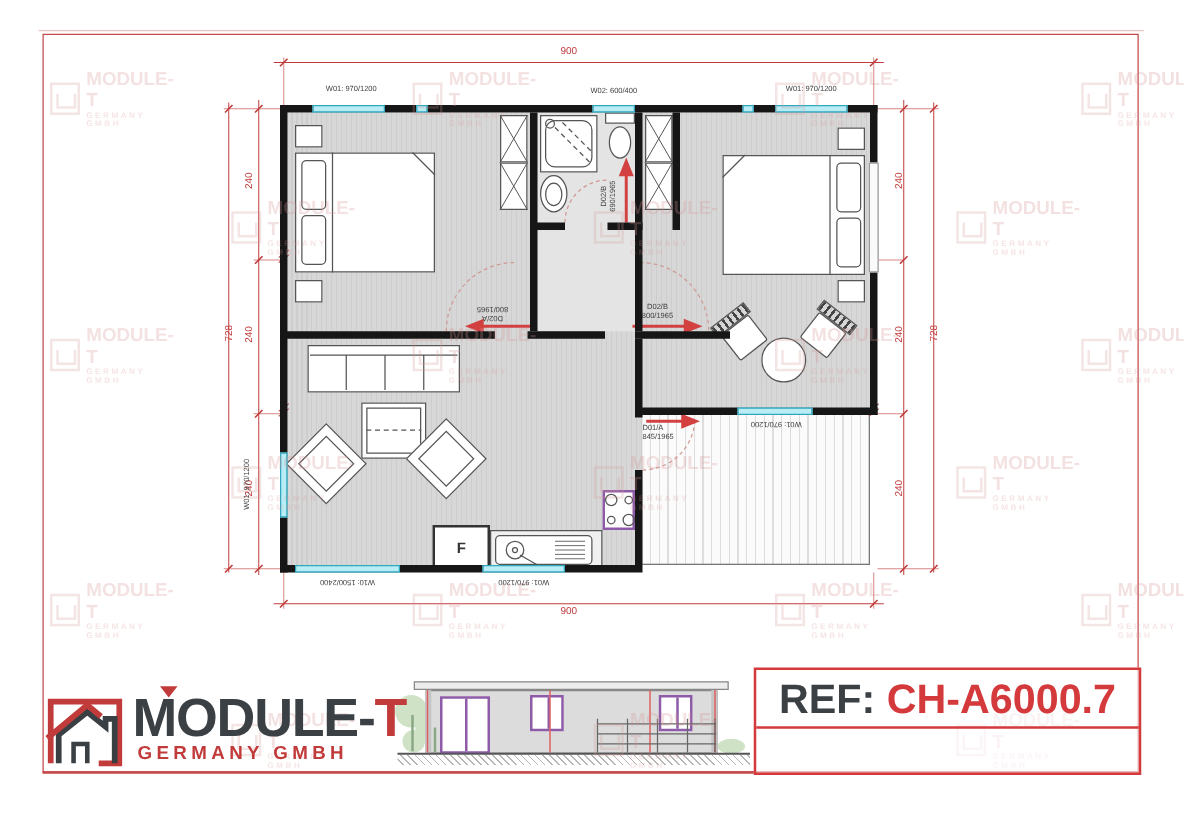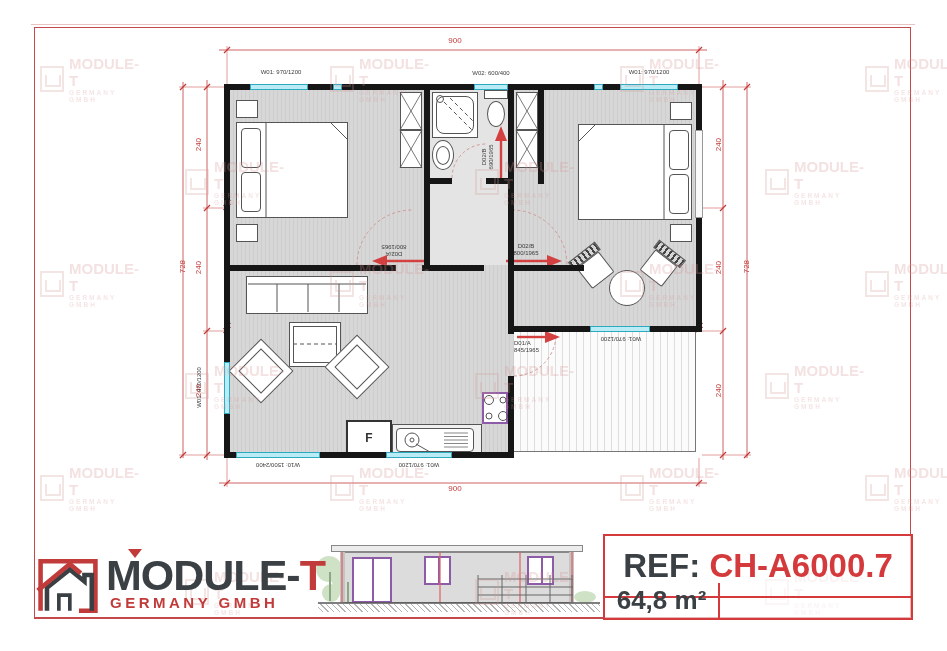--- a/index.html
+++ b/index.html
@@ -385,21 +385,19 @@
     <path d="M25 59 V42 H37 V59" stroke="#3a3f44" stroke-width="4" fill="none"></path>
     <path d="M2 37 L37 8 L49 18" stroke="#c23b3b" stroke-width="5" fill="none"></path>
   </svg>
   <div class="a" style="left:106px;top:551px;font-size:43px;font-weight:bold;color:#3b4045;letter-spacing:-1px;z-index:8;">
     <span>MODULE-</span><span style="color:#c23b3b;">T</span>
   </div>
   <div class="a" style="left:128px;top:549px;width:0;height:0;border-left:7px solid rgba(0,0,0,0);border-right:7px solid rgba(0,0,0,0);border-top:9px solid #c23b3b;z-index:9;"></div>
   <div class="a" style="left:110px;top:594px;font-size:15px;font-weight:bold;color:#c23b3b;letter-spacing:3.5px;z-index:8;">GERMANY GMBH</div>
 
   <div class="a" style="left:603px;top:534px;width:310px;height:86px;border:2px solid #d4393c;box-sizing:border-box;background:rgba(255,255,255,.6);z-index:8;">
-    <div style="position:absolute;left:0;top:0;width:100%;height:62px;border-bottom:2px solid #d4393c;box-sizing:border-box;
+    <div style="position:absolute;left:0;top:0;width:100%;height:47px;border-bottom:2px solid #d4393c;box-sizing:border-box;
                 display:flex;align-items:center;justify-content:center;font-size:33px;font-weight:bold;color:#3b4045;white-space:pre;">
       <span>REF:</span><span> </span><span style="color:#d4393c;">CH-A6000.7</span>
     </div>
-    <div style="position:absolute;left:0;top:47px;width:115px;height:35px;border-right:2px solid #d4393c;box-sizing:border-box;
-                display:flex;align-items:center;justify-content:center;font-size:26px;font-weight:bold;color:#3b4045;">64,8 m²</div>
   </div>
 
 </div>
 
 </body></html>

